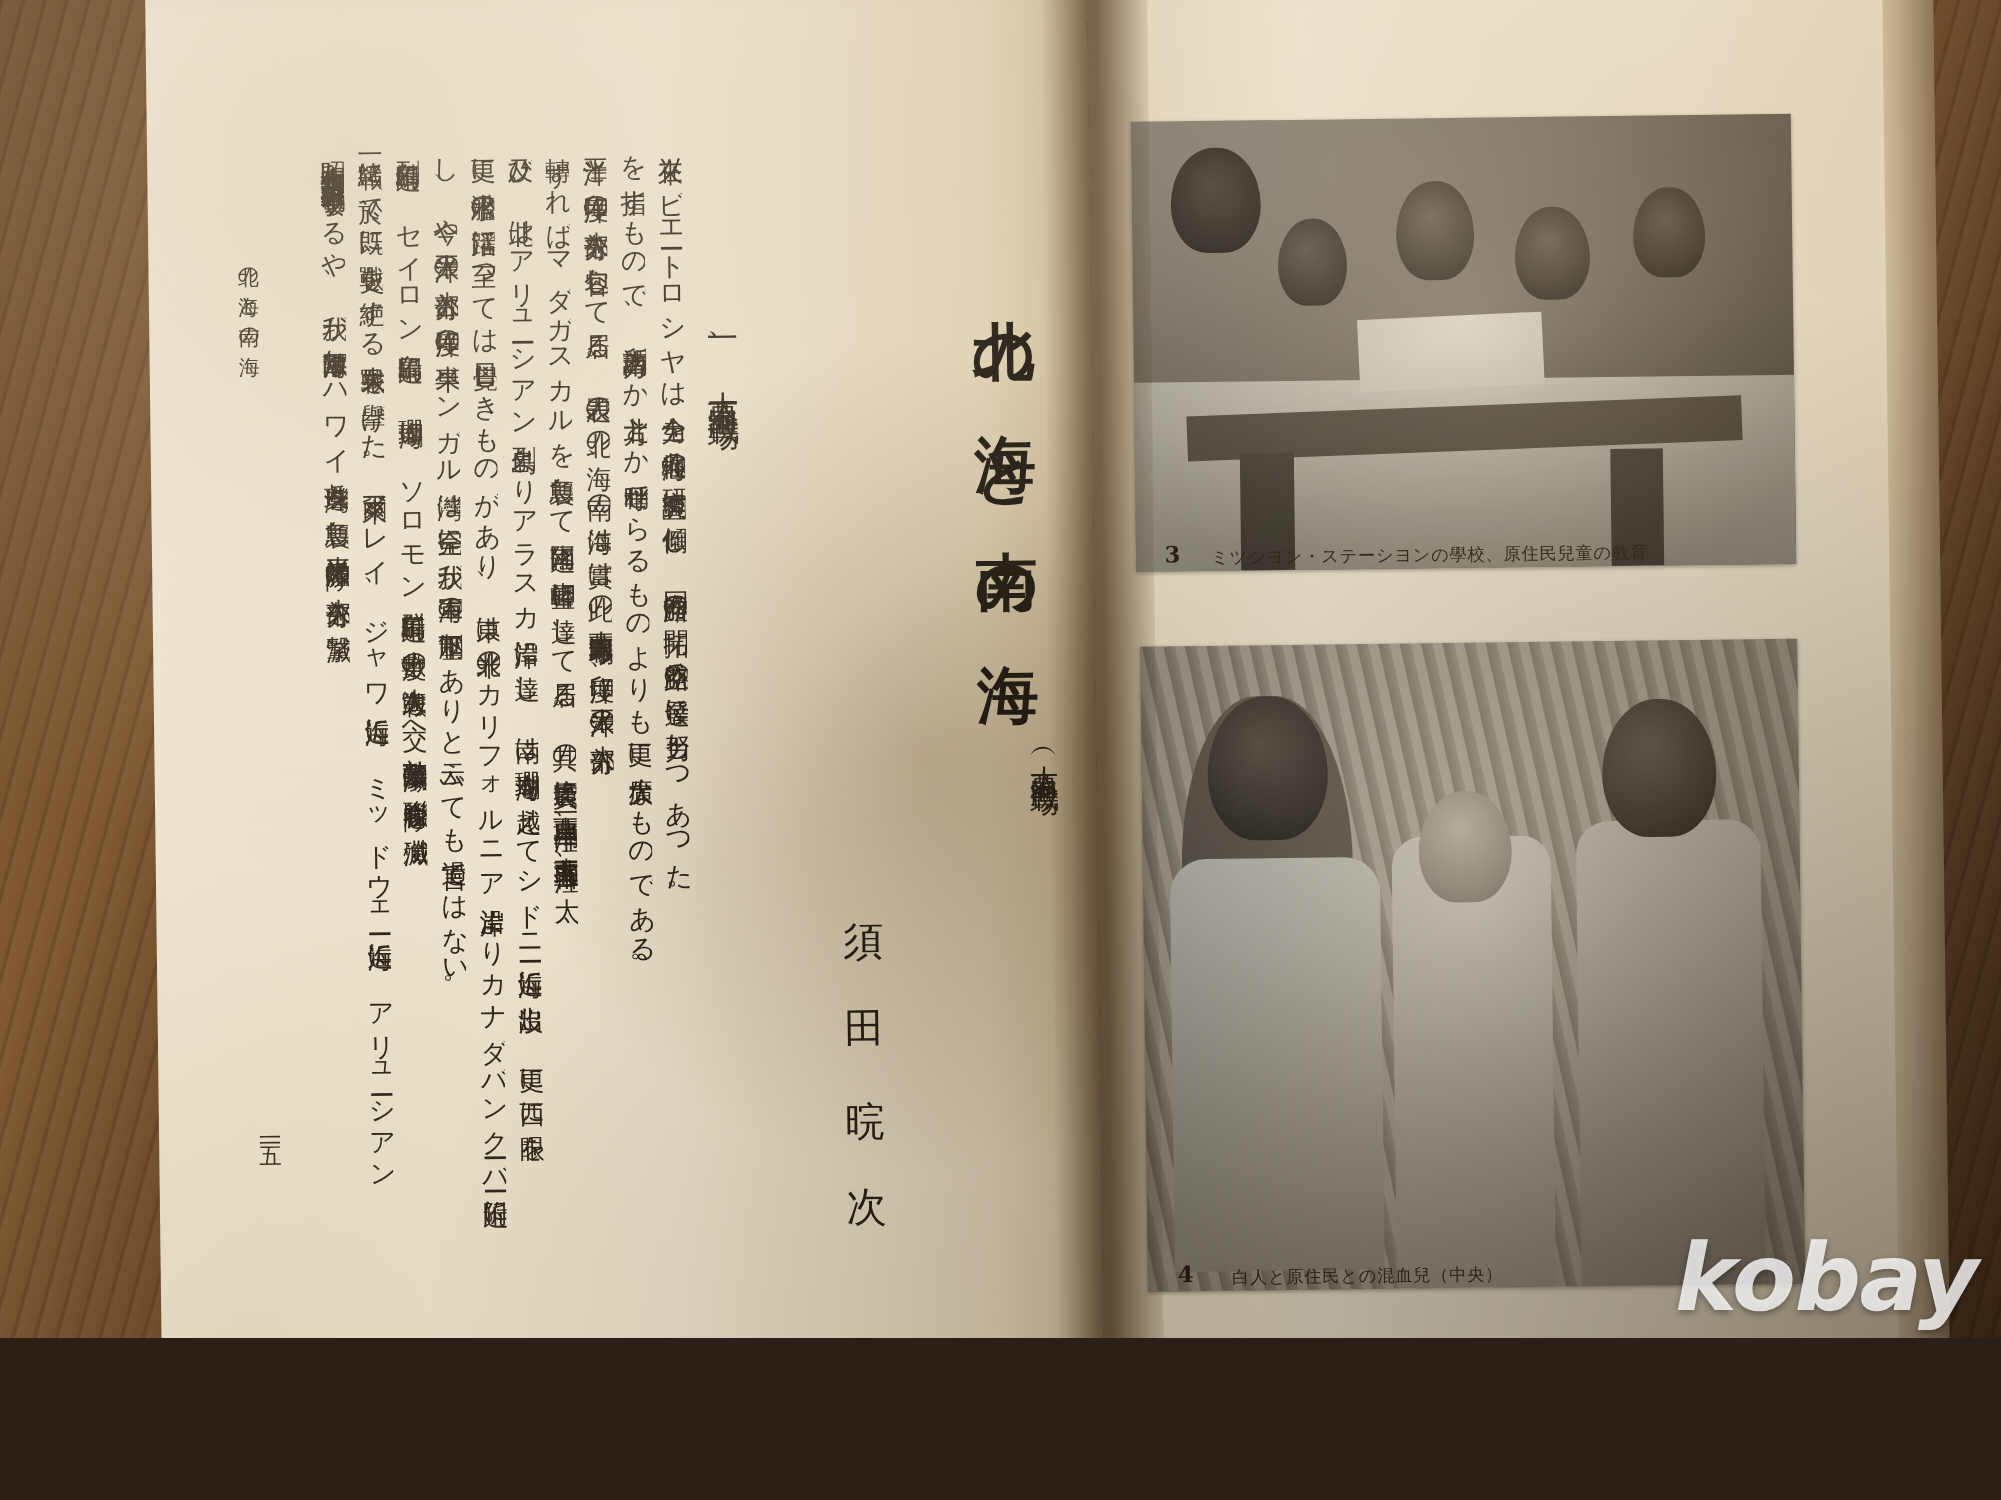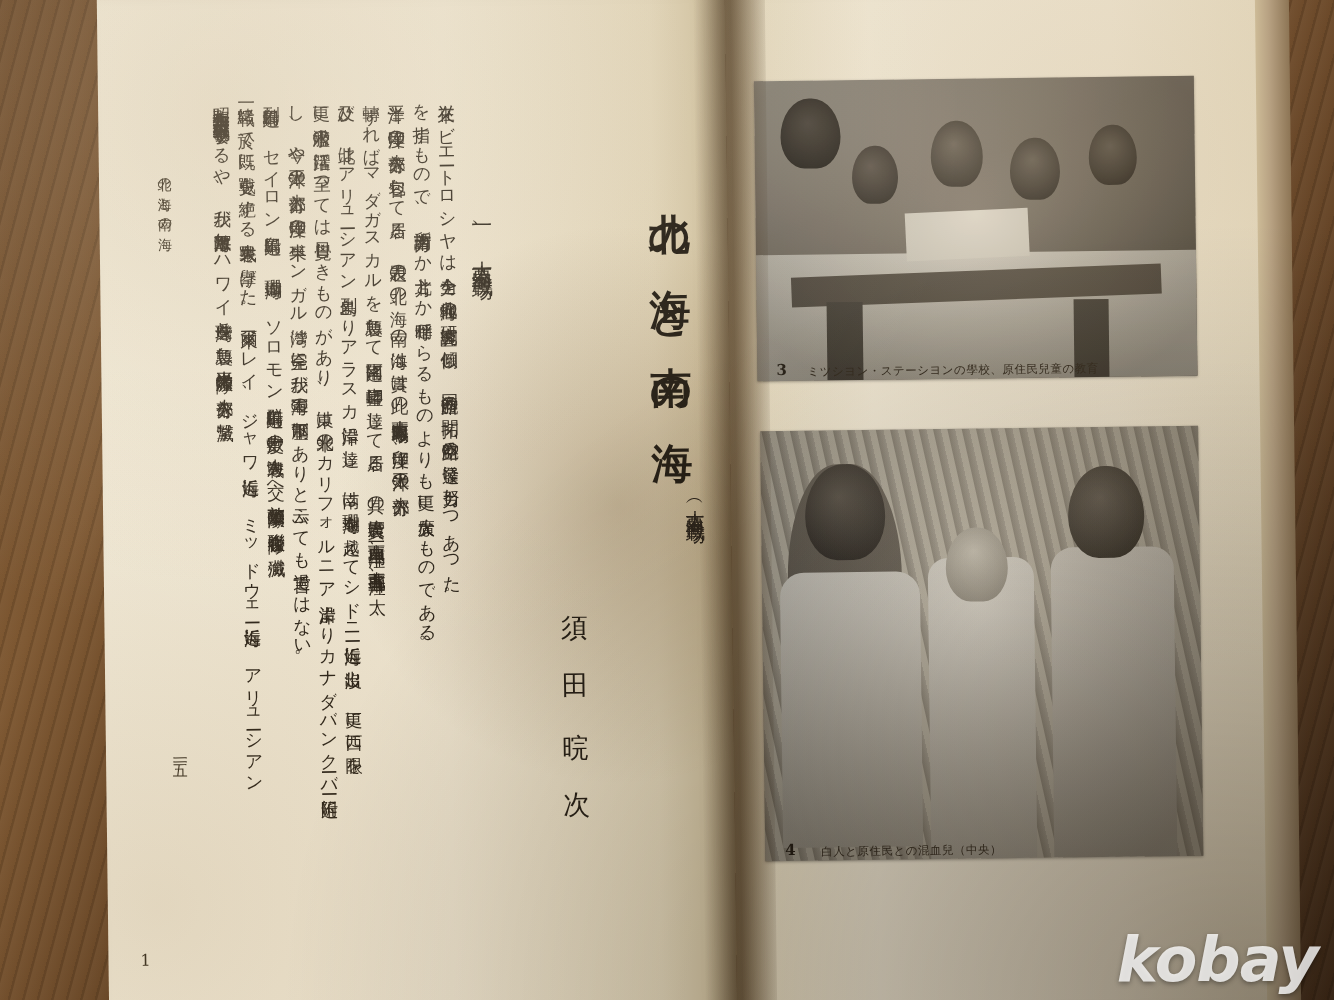--- a/index.html
+++ b/index.html
@@ -11,21 +11,21 @@
     width: 1334px;
     height: 1000px;
     overflow: hidden;
     font-family: "DejaVu Sans", sans-serif;
   }
 
   
   #scene {
     position: relative;
     width: 1334px;
-    height: 1000px;
+    height: 892px;
     background:
       linear-gradient(115deg, #6d4a28 0%, #7d5731 18%, #5e3f22 40%, #7a5430 62%, #4e331c 100%);
     overflow: hidden;
   }
   
   #scene::before {
     content: "";
     position: absolute;
     inset: 0;
     background:

